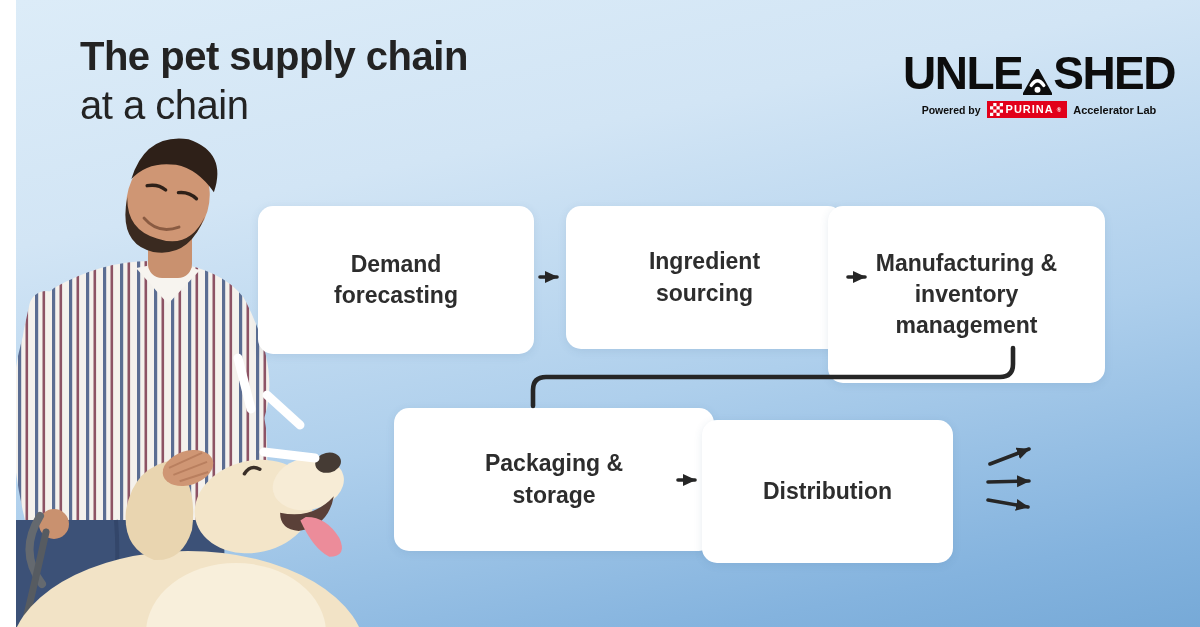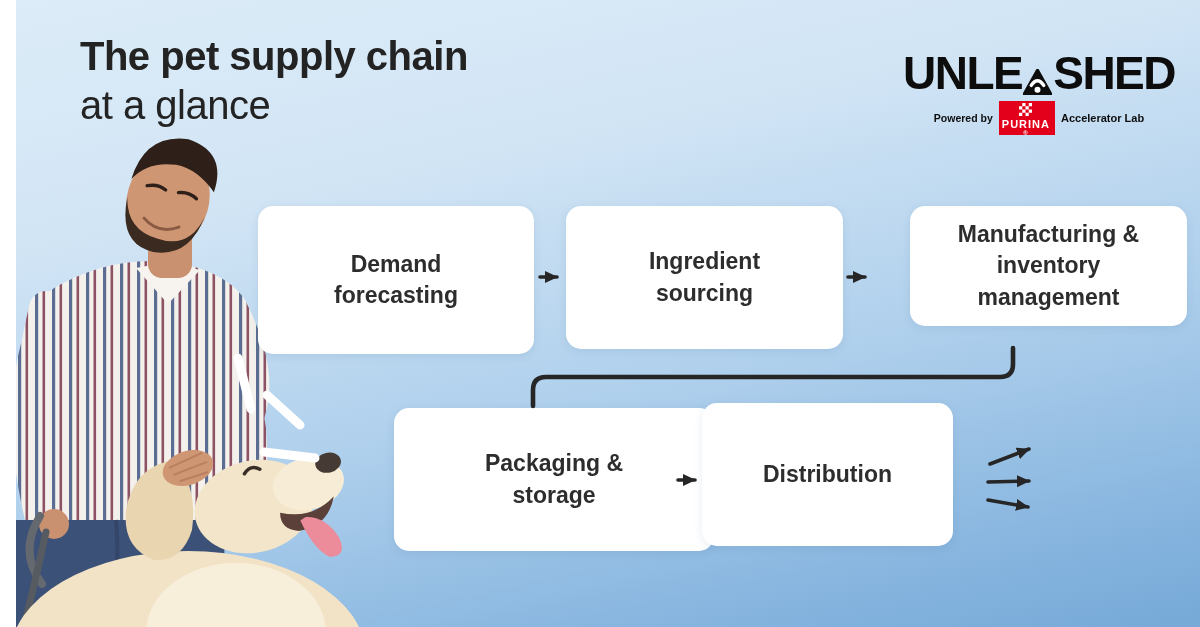--- a/index.html
+++ b/index.html
@@ -17,49 +17,49 @@
   .title .t1{ font-size:40px; font-weight:700; letter-spacing:-0.5px; }
   .title .t2{ font-size:40px; font-weight:400; letter-spacing:-0.5px; }
 
   
   .logo{ position:absolute; left:903px; top:50px; width:240px; text-align:center; color:#0d0d0d; }
   .wordmark{ display:flex; justify-content:center; align-items:flex-end; font-size:46px; font-weight:800; letter-spacing:-1.5px; line-height:1; }
   .wordmark .a-glyph{ width:29px; height:26px; margin:0 1px 1px 1px; flex:0 0 auto; }
   .tagline{ margin-top:5px; display:flex; justify-content:center; align-items:center; gap:6px;text-align:right; }
   .powered{ font-size:10.5px; font-weight:700; }
   .purina-chip{ display:inline-flex; align-items:center; gap:3px; background:#e2001a; color:#fff;
-    padding:2px 5px 2px 3px; font-size:11px; font-weight:800; letter-spacing:1px; line-height:1;flex-direction:column; }
+    padding:2px 5px 2px 3px; font-size:11px; font-weight:800; letter-spacing:1px; line-height:1; }
   .purina-chip sup{ font-size:6px; line-height:0; }
   .accel{ font-size:11px; font-weight:700; }
 
   
   .box{ position:absolute; background:#ffffff; border-radius:15px;
     display:flex; align-items:center; justify-content:center; text-align:center;
     color:#2d2d2d; font-weight:700; font-size:23px; line-height:1.35;
     box-shadow:0 2px 8px rgba(60,95,140,.12); }
   .b1{ left:242px; top:206px; width:276px; height:148px; }
   .b2{ left:550px; top:206px; width:277px; height:143px; }
-  .b3{ left:894px; top:206px; width:277px; height:120px; }
+  .b3{ left:812px; top:206px; width:277px; height:177px; }
   .b4{ left:378px; top:408px; width:320px; height:143px; }
-  .b5{ left:686px; top:403px; width:251px; height:143px; }
+  .b5{ left:686px; top:420px; width:251px; height:143px; }
   .lbl{ display:inline-block; }
   .w160{ max-width:160px; } .w150{ max-width:150px; } .w205{ max-width:205px; } .w185{ max-width:185px; }
 
   
   .connectors{ position:absolute; left:0; top:0; width:1200px; height:627px; pointer-events:none; }
   .photo{ position:absolute; left:0; top:128px; width:372px; height:499px; pointer-events:none; }
 </style>
 </head>
 <body>
 
 <div class="canvas">
 
   <div class="title">
     <div class="t1">The pet supply chain</div>
-    <div class="t2">at a glance</div>
+    <div class="t2">at a chain</div>
   </div>
 
   <div class="logo">
     <div class="wordmark">
       <span>UNLE</span>
       <svg class="a-glyph" viewBox="0 0 30 27">
         <path d="M15 0 L30 27 L0 27 Z" fill="#0d0d0d" stroke="#0d0d0d" stroke-width="2" stroke-linejoin="round"></path>
         <path d="M8.5 17 Q15 7.5 21.5 17" fill="none" stroke="#ffffff" stroke-width="3.6" stroke-linecap="round"></path>
         <circle cx="15" cy="21.5" r="3.1" fill="#ffffff"></circle>
       </svg>

